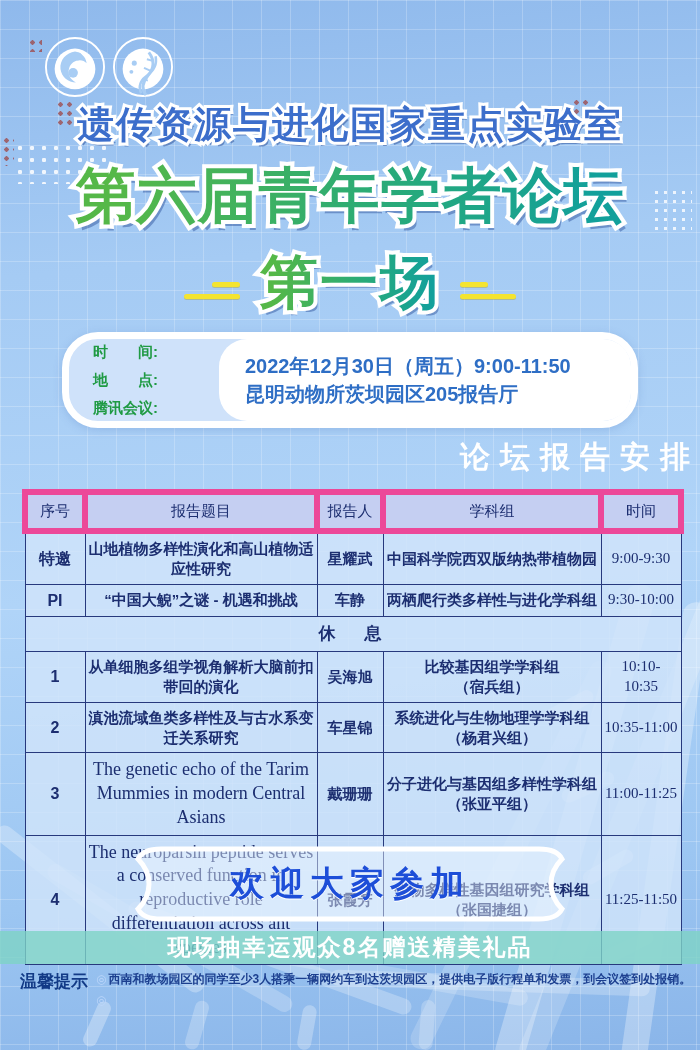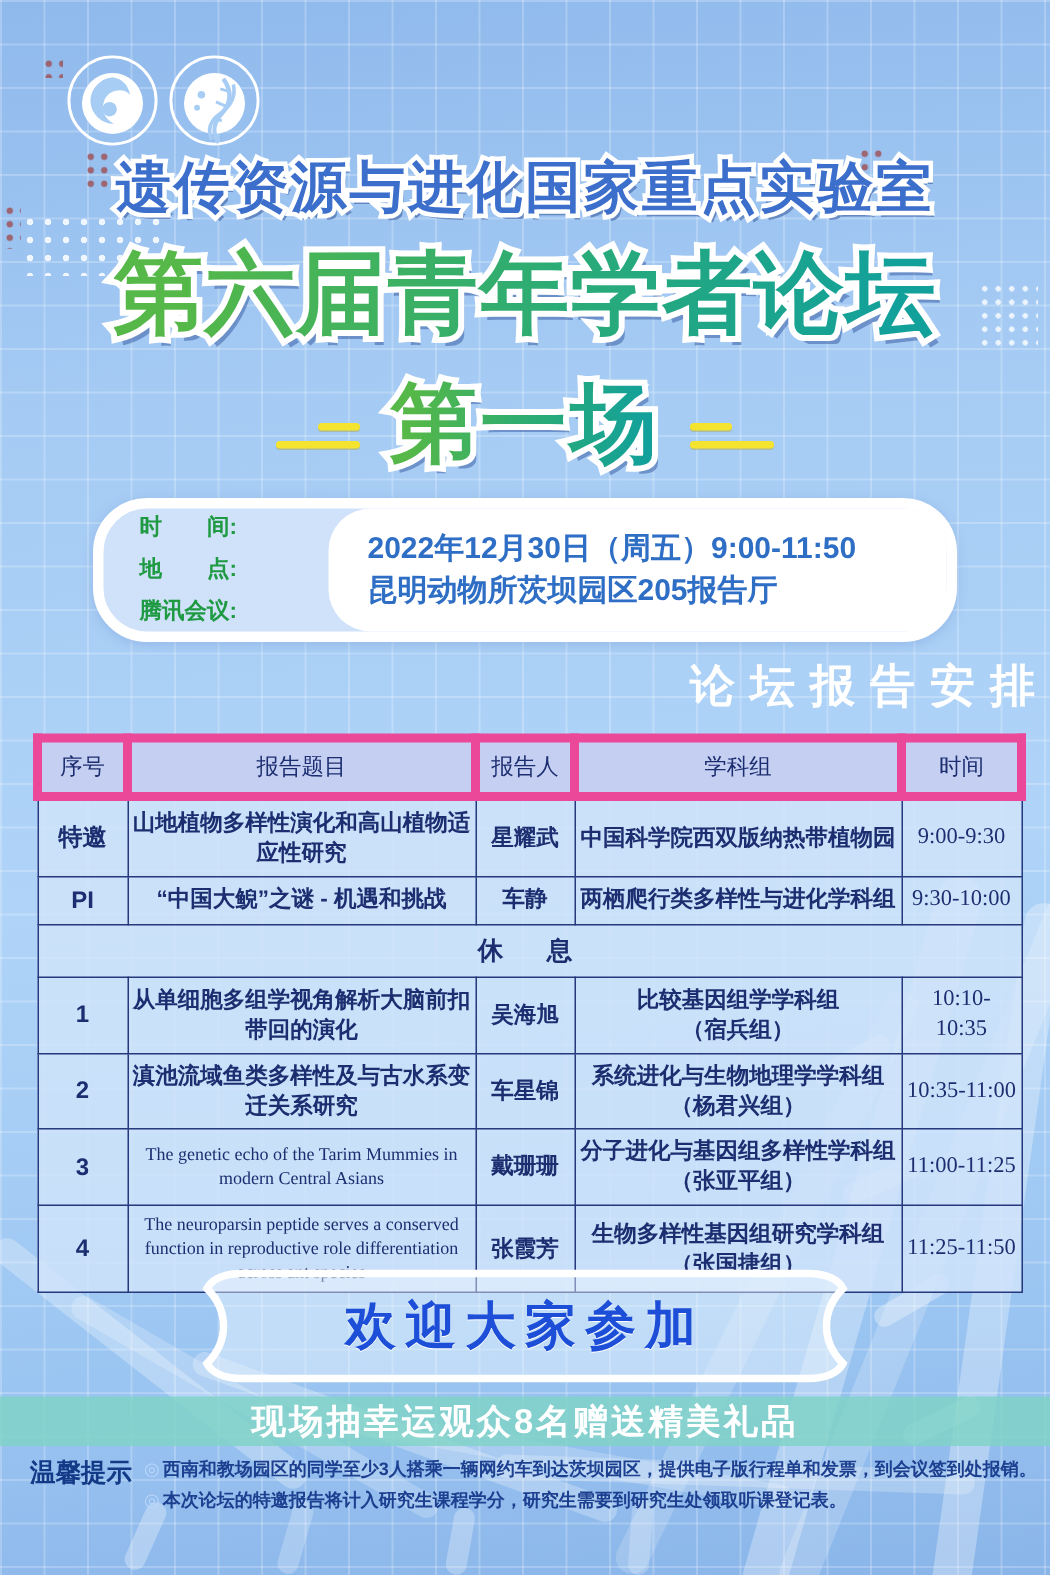--- a/index.html
+++ b/index.html
@@ -76,21 +76,21 @@
   .schedule-heading{position:absolute;top:437px;width:100%;text-align:right;
     color:#fff;font-size:30px;font-weight:900;letter-spacing:10px;}
 
   
   table.schedule{position:absolute;top:489px;left:22px;width:656px;border-collapse:collapse;table-layout:fixed;}
   .schedule th{background:#c5cff2;color:#1c2e70;font-size:15px;font-weight:400;
     border:6px solid #ec4899;padding:7px 2px;}
   .schedule td{background:rgba(209,228,250,.82);color:#1c2e70;border:1px solid #27397d;
     padding:5px 3px;text-align:center;font-size:15px;font-weight:700;line-height:1.32;}
   .schedule td.cell-no{font-size:16px;}
-  .schedule td.cell-title.en{font-family:"Liberation Serif","DejaVu Serif",serif;font-weight:400;font-size:12px;}
+  .schedule td.cell-title.en{font-family:"Liberation Serif","DejaVu Serif",serif;font-weight:400;font-size:18px;}
   .schedule td.cell-time{font-family:"Liberation Serif","DejaVu Serif",serif;font-weight:400;font-size:15px;}
   .schedule td.cell-group{white-space:pre-line;}
   .schedule td.break-cell{font-size:17px;font-weight:900;letter-spacing:6px;padding:6px;}
 
   
   .welcome-wrap{position:absolute;top:843px;left:125px;width:450px;height:82px;}
   .welcome-frame{position:absolute;inset:0;}
   .welcome-text{position:absolute;inset:0;display:flex;align-items:center;justify-content:center;
     color:#1d4ed8;font-size:34px;font-weight:900;letter-spacing:6px;text-shadow:0 1px 0 #fff;}
 
@@ -285,19 +285,18 @@
 
     <div class="tips">
       <div class="tips-label">温馨提示</div>
       <div class="tips-items" id="tips-items">
           <div class="tip-line">
             <span class="tip-bullet">◎</span>
             <span>西南和教场园区的同学至少3人搭乘一辆网约车到达茨坝园区，提供电子版行程单和发票，到会议签到处报销。</span>
           </div>
           <div class="tip-line">
             <span class="tip-bullet">◎</span>
-            <span>本次论坛的特邀报告将计入研究生课程学分，研究生需要到研究生处领取听课登记表。</span>
           </div>
         </div>
     </div>
 
   </div>
 </div>
 
 </body></html>

